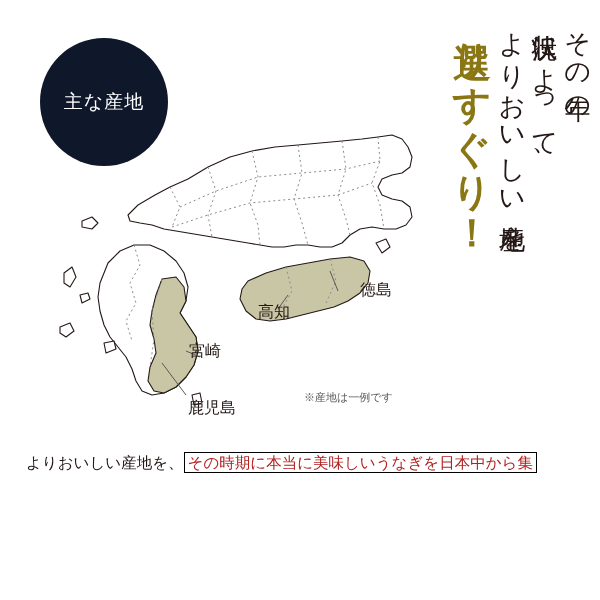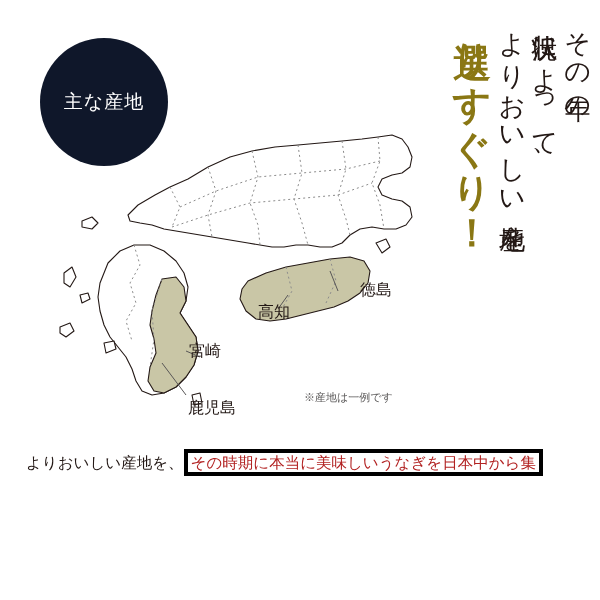--- a/index.html
+++ b/index.html
@@ -115,21 +115,21 @@
     top: 448px;
     width: 548px;
     font-size: 15.5px;
     line-height: 1.95;
     color: #231815;
     font-family: "Liberation Sans", sans-serif;
   }
   .bottom-line { white-space: nowrap; }
   .hl {
     color: #b22222;
-    border: 4px solid #000000;
+    border: 1px solid #000000;
     padding: 1px 3px;
     display: inline;
     box-decoration-break: clone;
     -webkit-box-decoration-break: clone;
   }
 </style>
 </head>
 <body>
 
 <div id="page">

